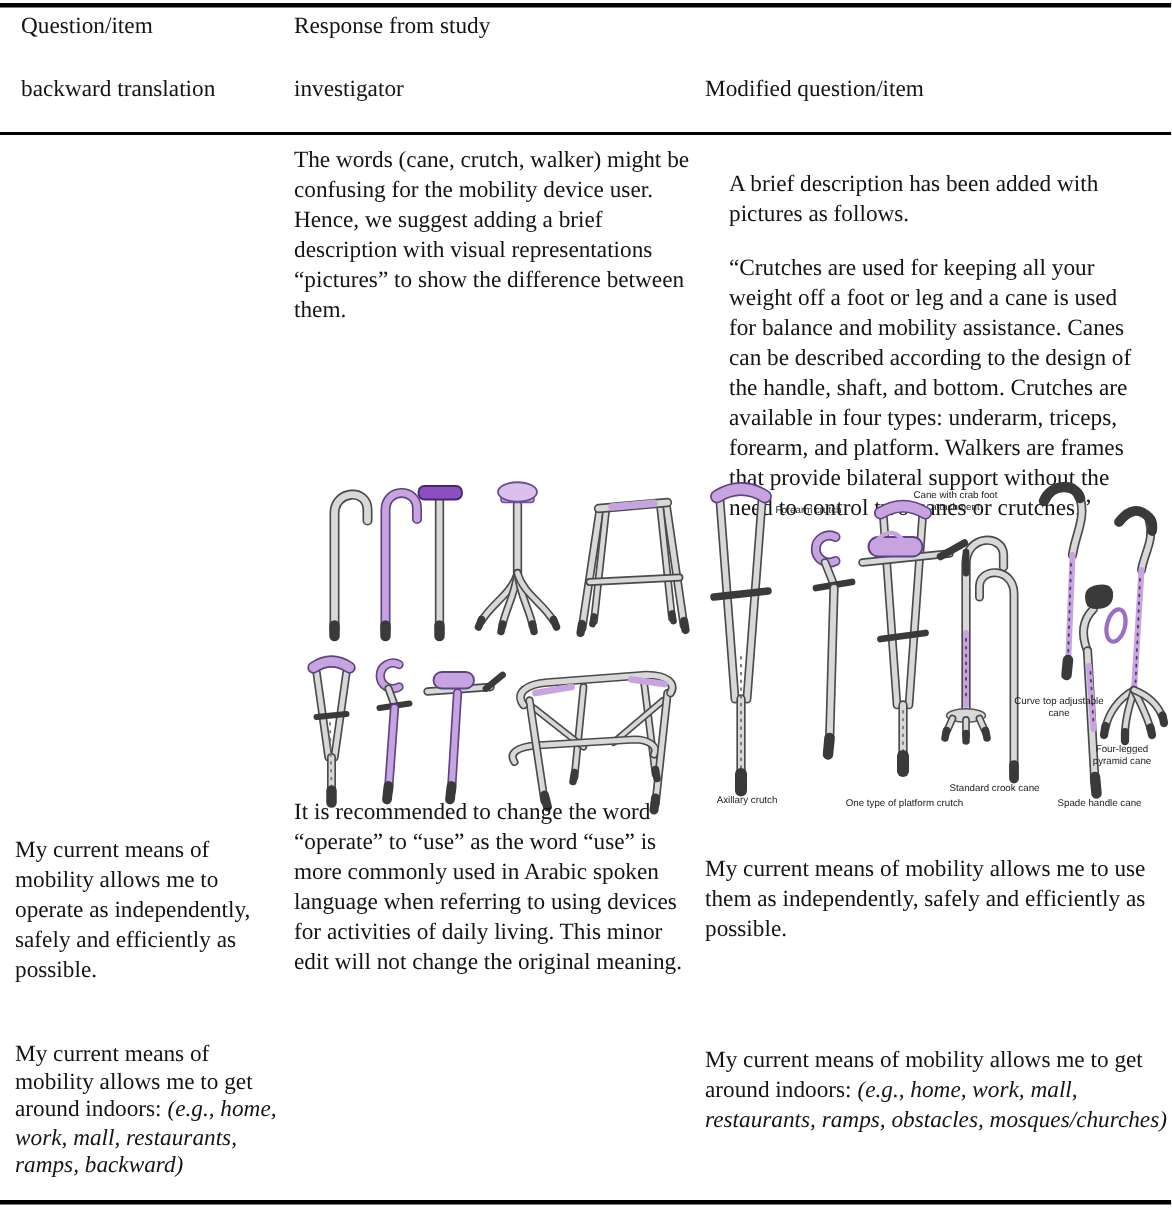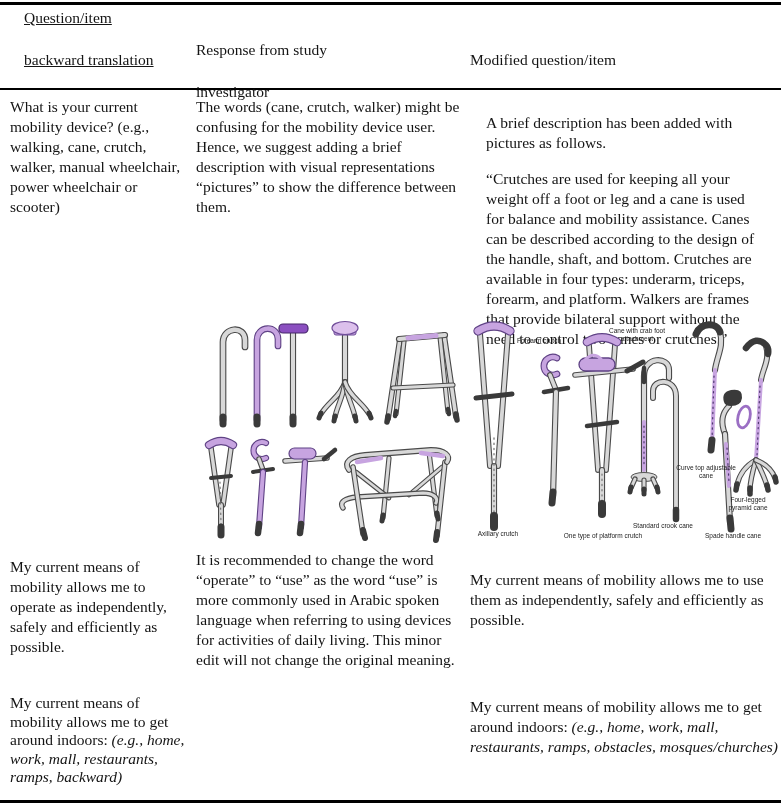--- a/index.html
+++ b/index.html
@@ -19,35 +19,32 @@
 </style>
 </head>
 <body>
 
 <div class="page">
 
   <div class="rule" style="top:2px;height:2.5px;"></div>
   <div class="rule" style="top:88px;height:1.8px;"></div>
   <div class="rule" style="top:800px;height:2.5px;"></div>
 
-  <div class="cell" style="left:24px;top:8px;width:180px;text-decoration:underline;">
+  <div class="cell" style="left:14px;top:8px;width:180px;">
     <div>Question/item</div>
     <div class="h2">backward translation</div>
   </div>
-  <div class="cell" style="left:196px;top:8px;width:264px;margin-top:32px;">
+  <div class="cell" style="left:196px;top:8px;width:264px;">
     <div>Response from study</div>
     <div class="h2">investigator</div>
   </div>
   <div class="cell" style="left:470px;top:8px;width:308px;margin-top:42px;">
     <div>Modified question/item</div>
   </div>
 
-  <div class="cell" style="left:10px;top:97px;width:180px;">
-    <span>What is your current mobility device? (e.g., walking, cane, crutch, walker, manual wheelchair, power wheelchair or scooter)</span>
-  </div>
   <div class="cell" style="left:196px;top:97px;width:264px;">
     <span>The words (cane, crutch, walker) might be confusing for the mobility device user. Hence, we suggest adding a brief description with visual representations “pictures” to show the difference between them.</span>
   </div>
   <div class="cell" style="left:470px;top:97px;width:310px;">
     <div class="para">A brief description has been added with pictures as follows.</div>
     <div class="para">“Crutches are used for keeping all your weight off a foot or leg and a cane is used for balance and mobility assistance. Canes can be described according to the design of the handle, shaft, and bottom. Crutches are available in four types: underarm, triceps, forearm, and platform. Walkers are frames that provide bilateral support without the need to control two canes or crutches.”</div>
   </div>
 
   <div class="fig" style="left:193px;top:312px;width:270px;height:232px;">
     <svg viewBox="0 0 270 232" width="270" height="232">
@@ -273,21 +270,21 @@
     <div class="fig-label" style="left:256px;top:178px;width:58px;">Four-legged pyramid cane</div>
     <div class="fig-label" style="left:0px;top:212px;width:70px;">Axillary crutch</div>
     <div class="fig-label" style="left:75px;top:214px;width:130px;">One type of platform crutch</div>
     <div class="fig-label" style="left:155px;top:204px;width:90px;">Standard crook cane</div>
     <div class="fig-label" style="left:225px;top:214px;width:90px;">Spade handle cane</div>
   </div>
 
   <div class="cell" style="left:10px;top:557px;width:180px;">
     <span>My current means of mobility allows me to operate as independently, safely and efficiently as possible.</span>
   </div>
-  <div class="cell" style="left:196px;top:550px;width:266px;">
+  <div class="cell" style="left:196px;top:532px;width:266px;">
     <span>It is recommended to change the word “operate” to “use” as the word “use” is more commonly used in Arabic spoken language when referring to using devices for activities of daily living. This minor edit will not change the original meaning.</span>
   </div>
   <div class="cell" style="left:470px;top:557px;width:310px;margin-top:13px;">
     <span>My current means of mobility allows me to use them as independently, safely and efficiently as possible.</span>
   </div>
 
   <div class="cell" style="left:10px;top:694px;width:180px;line-height:18.5px;">
     <span>My current means of mobility allows me to get around indoors: </span><span class="it">(e.g., home, work, mall, restaurants, ramps, backward)</span>
   </div>
   <div class="cell" style="left:470px;top:697px;width:310px;">

